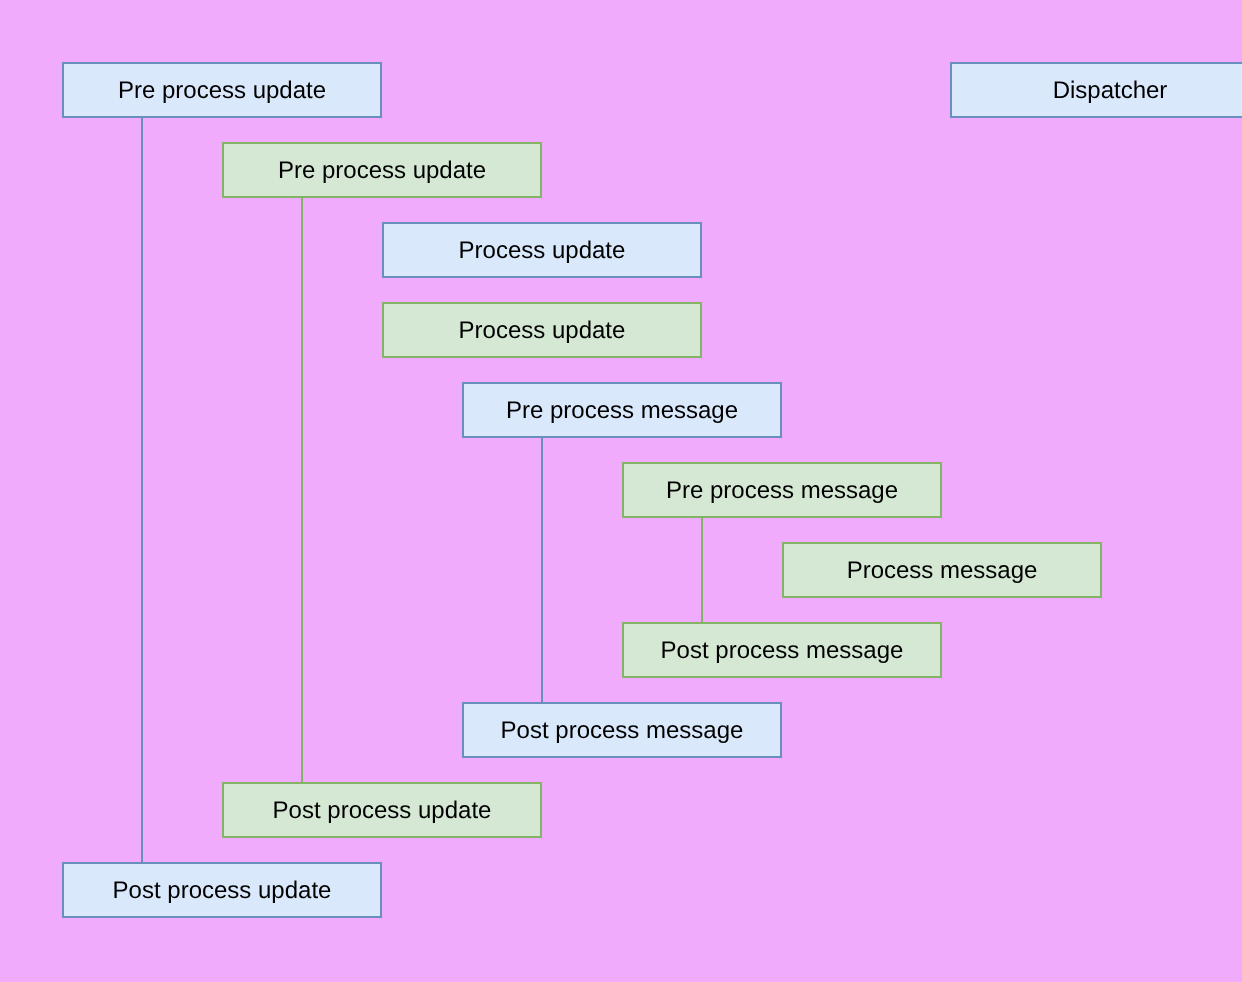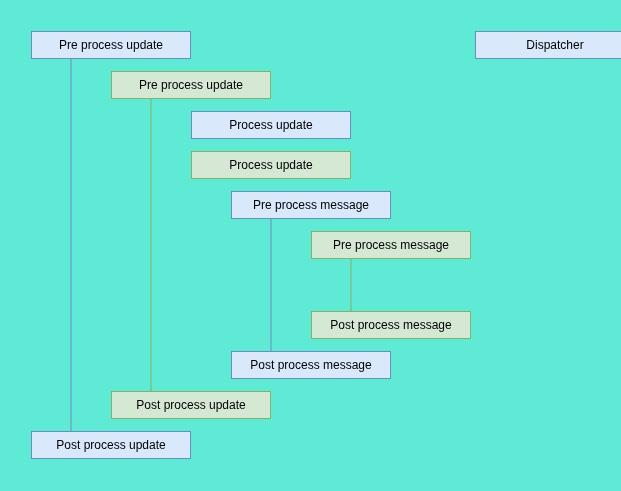--- a/index.html
+++ b/index.html
@@ -4,21 +4,21 @@
 <style>
   html, body {
     margin: 0;
     padding: 0;
     background: #ffffff;
   }
   .canvas {
     position: relative;
     width: 621px;
     height: 491px;
-    background: #5eead4;
+    background: #f0abfc;
     overflow: hidden;
     font-family: "Liberation Sans", sans-serif;
   }
   .edges {
     position: absolute;
     left: 0;
     top: 0;
   }
   .edge {
     stroke-width: 1;
@@ -72,20 +72,23 @@
   </div>
   <div class="node inner" style="left:191px; top:151px;">
     <span>Process update</span>
   </div>
   <div class="node outer" style="left:231px; top:191px;">
     <span>Pre process message</span>
   </div>
   <div class="node inner" style="left:311px; top:231px;">
     <span>Pre process message</span>
   </div>
+  <div class="node inner" style="left:391px; top:271px;">
+    <span>Process message</span>
+  </div>
   <div class="node inner" style="left:311px; top:311px;">
     <span>Post process message</span>
   </div>
   <div class="node outer" style="left:231px; top:351px;">
     <span>Post process message</span>
   </div>
   <div class="node inner" style="left:111px; top:391px;">
     <span>Post process update</span>
   </div>
   <div class="node outer" style="left:31px;  top:431px;">

